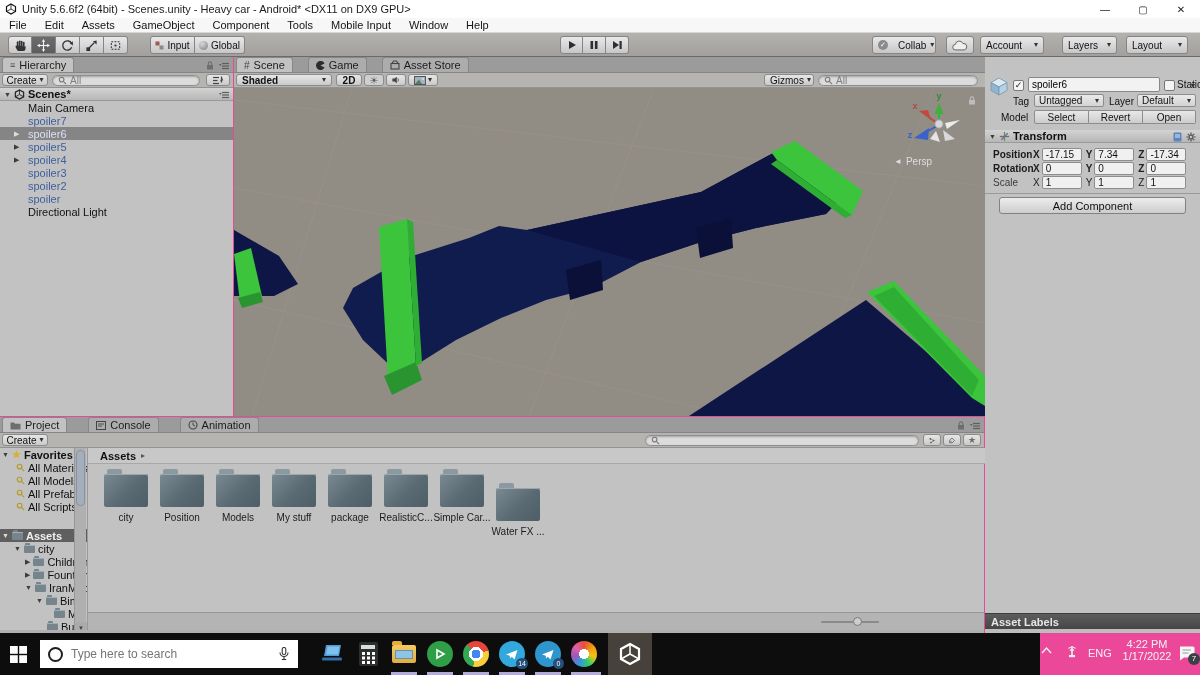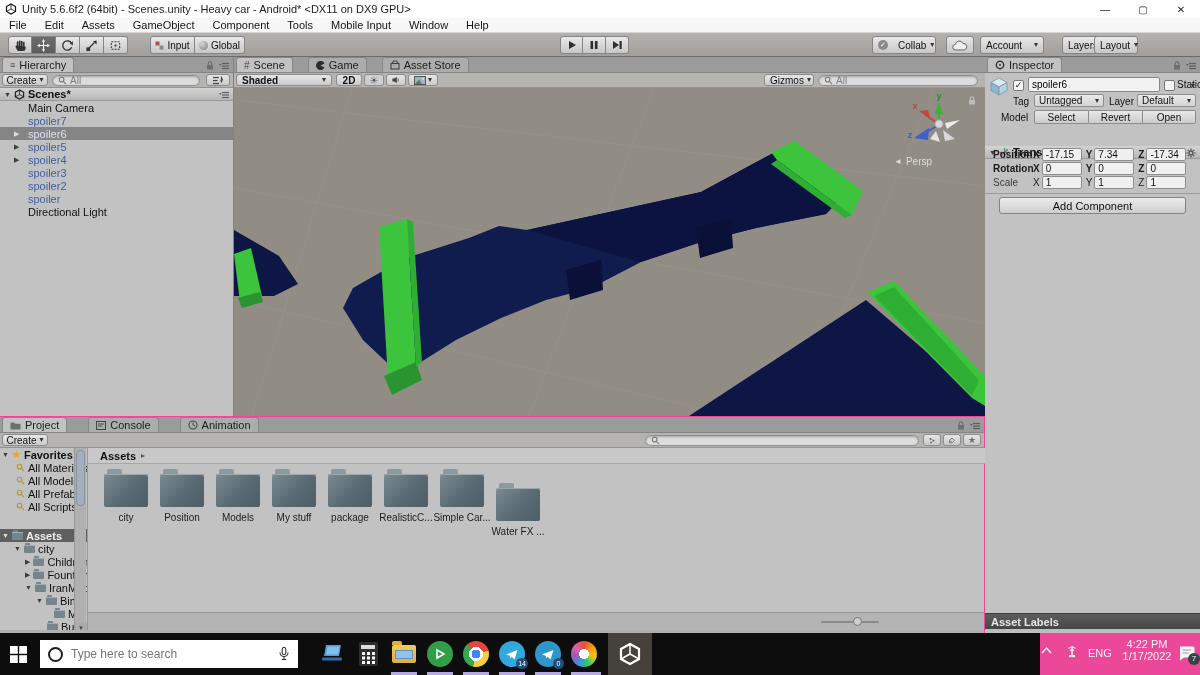--- a/index.html
+++ b/index.html
@@ -197,21 +197,21 @@
         </svg>
     </div>
     <div class="dropbtn" style="left:980px;width:64px">
       <span>Account</span>
       <span class="caret">▾</span>
     </div>
     <div class="dropbtn" style="left:1062px;width:55px">
       <span>Layers</span>
       <span class="caret">▾</span>
     </div>
-    <div class="dropbtn" style="left:1094px;width:44px">
+    <div class="dropbtn" style="left:1126px;width:62px">
       <span>Layout</span>
       <span class="caret">▾</span>
     </div>
   </div>
 
   <div class="panel" style="left:0;top:57px;width:233px;height:359px">
     <div class="tabstrip">
       <div class="ptab active">
         <span style="font-size:9px;color:#444">≡</span>
         <span>Hierarchy</span>
@@ -415,43 +415,20 @@
         <span>Persp</span>
       </div>
       <svg width="8" height="9" viewBox="0 0 8 9" style="position:absolute;right:9px;top:8px">
           <rect x="1" y="4" width="6" height="4.5" fill="#bdbdbd"></rect>
           <path d="M2.3 4 V2.6 a1.7 1.7 0 0 1 3.4 0 V4" fill="none" stroke="#bdbdbd" stroke-width="1.1"></path>
         </svg>
     </div>
   </div>
 
   <div class="panel" style="left:985px;top:57px;width:215px;height:576px">
-    <div class="tabstrip">
-      <div class="ptab active">
-        <svg width="10" height="10" viewBox="0 0 10 10">
-            <circle cx="5" cy="5" r="3.7" fill="none" stroke="#333" stroke-width="1.4"></circle>
-            <circle cx="5" cy="5" r="0.9" fill="#333"></circle>
-          </svg>
-        <span>Inspector</span>
-      </div>
-      <div class="pane-corner">
-        <svg width="8" height="9" viewBox="0 0 8 9">
-            <rect x="1" y="4" width="6" height="4.5" fill="#6e6e6e"></rect>
-            <path d="M2.3 4 V2.6 a1.7 1.7 0 0 1 3.4 0 V4" fill="none" stroke="#6e6e6e" stroke-width="1.1"></path>
-          </svg>
-        <svg width="10" height="8" viewBox="0 0 10 8">
-            <g stroke="#5e5e5e" stroke-width="1.2">
-              <line x1="3" y1="1.5" x2="10" y2="1.5"></line>
-              <line x1="3" y1="4" x2="10" y2="4"></line>
-              <line x1="3" y1="6.5" x2="10" y2="6.5"></line>
-            </g>
-            <polygon points="0,2 2.6,2 1.3,4" fill="#5e5e5e"></polygon>
-          </svg>
-      </div>
-    </div>
 
     <svg class="abs" style="left:4px;top:19px" width="20" height="20" viewBox="0 0 20 20">
       <polygon points="10,2 18,6.5 10,11 2,6.5" fill="#dcE9f2" stroke="#7a93a6" stroke-width="0.8"></polygon>
       <polygon points="2,6.5 10,11 10,19 2,14.5" fill="#8fb6d4" stroke="#7a93a6" stroke-width="0.8"></polygon>
       <polygon points="18,6.5 10,11 10,19 18,14.5" fill="#b4d2e6" stroke="#7a93a6" stroke-width="0.8"></polygon>
     </svg>
     <div class="abs chk" style="left:28px;top:23px">✓</div>
     <input class="abs" style="left: 43px; top: 20px; width: 132px; height: 15px; border: 1px solid rgb(136, 136, 136); border-radius: 2px; background: rgb(242, 242, 242); font-size: 10px; padding: 0px 3px; font-family: &quot;Liberation Sans&quot;, sans-serif;" value="spoiler6">
     <div class="abs chk" style="left:179px;top:23px"></div>
     <span class="abs" style="left:192px;top:22px;font-size:10px">Static</span>

